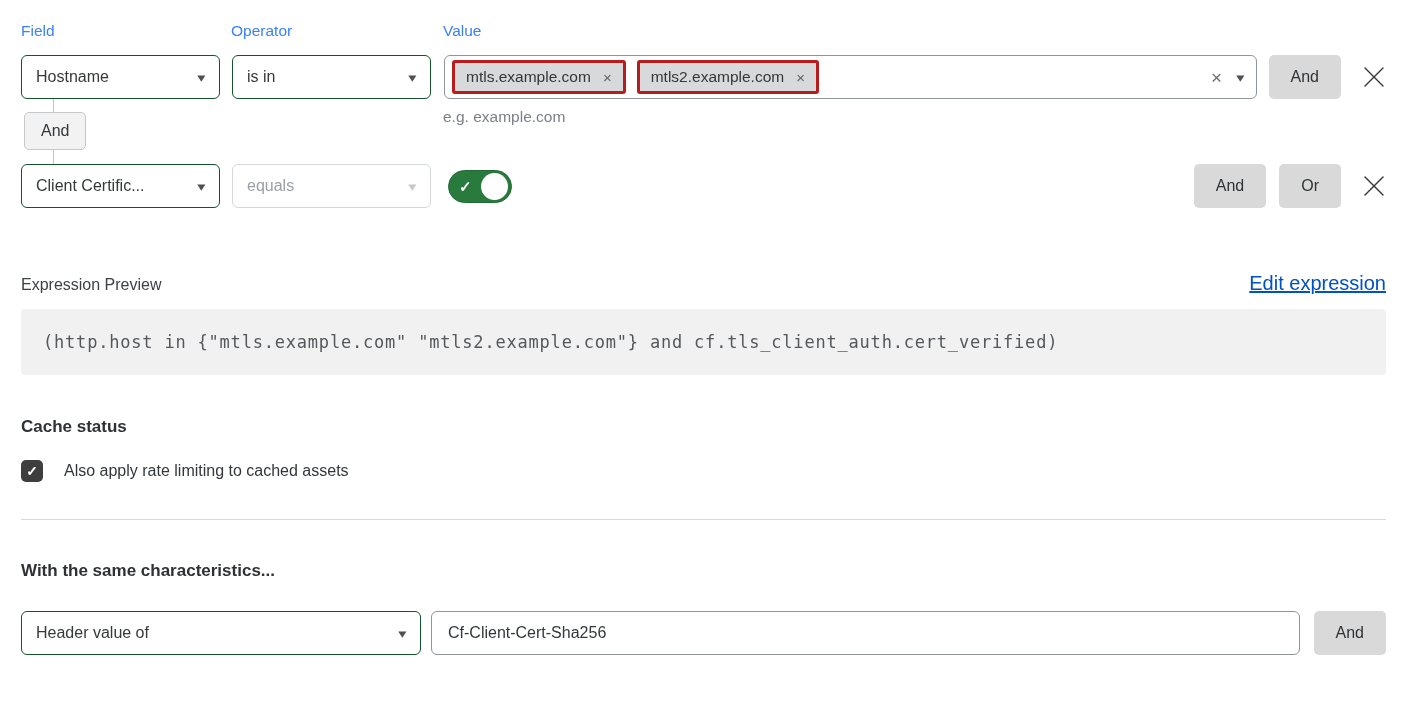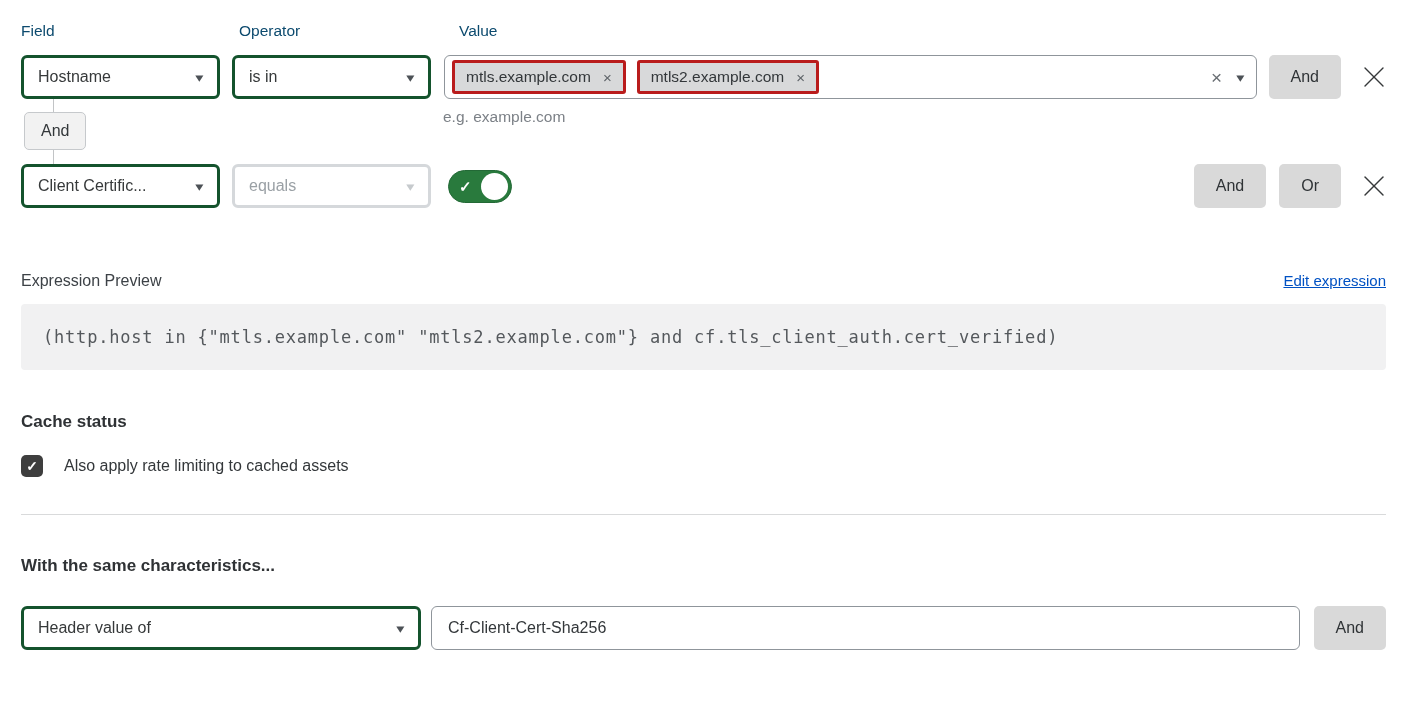--- a/index.html
+++ b/index.html
@@ -6,29 +6,29 @@
   html, body { margin: 0; padding: 0; background: #fff; }
   body {
     width: 1420px; height: 720px; overflow: hidden;
     font-family: "Liberation Sans", sans-serif;
     color: #36393a; font-size: 16px;
   }
   .page { padding: 22px 34px 0 21px; position: relative; }
 
   .section-title { font-size: 18px; font-weight: 700; color: #2f3235; margin: 0 0 28px 0; }
 
-  .labels-row { display: flex; font-size: 15.5px; color: #0c4a6e; margin-bottom: 15px; gap: 8px; }
+  .labels-row { display: flex; font-size: 15.5px; color: #3b82f6; margin-bottom: 15px; }
   .label-field { width: 210px; }
   .label-operator { width: 212px; }
 
   .row { display: flex; align-items: center; height: 44px; }
 
   .sel {
     width: 199px; height: 44px; background: #fff;
-    border: 3px solid #14532d; border-radius: 6px;
+    border: 1px solid #14532d; border-radius: 6px;
     display: flex; align-items: center; justify-content: space-between;
     padding: 4px 14px; cursor: pointer; flex: none;
   }
   .sel .sel-text { white-space: nowrap; overflow: hidden; }
   .chev { font-size: 13px; color: #4c5156; line-height: 1; transform: scaleX(1.25); }
   .sel.disabled { border-color: #d5d8db; color: #9aa0a5; }
   .sel.disabled .chev { color: #c6cacd; }
   .gap1 { width: 12px; flex: none; }
   .gap2 { width: 13px; flex: none; }
 
@@ -70,21 +70,21 @@
     width: 64px; height: 33px; border-radius: 17px; background: #297a3d;
     border: 1px solid #236936; margin-left: 17px; flex: none;
     display: flex; align-items: center; justify-content: space-between;
     padding: 0 3px 0 10px; cursor: pointer;
   }
   .toggle-check { color: #fff; font-size: 15px; font-weight: 700; line-height: 1; }
   .toggle-knob { width: 27px; height: 27px; border-radius: 50%; background: #fff; }
 
   .expr-header { margin-top: 64px; display: flex; justify-content: space-between; align-items: baseline; }
   .expr-label { font-size: 16px; color: #3d4247; }
-  .expr-link { color: #0051c3; text-decoration: underline; font-size: 15px; cursor: pointer; }
+  .expr-link { color: #0051c3; text-decoration: underline; font-size: 20px; cursor: pointer; }
 
   .code-block {
     margin-top: 14px; background: #f1f1f2; border-radius: 4px;
     padding: 23px 22px; font-family: "DejaVu Sans Mono", monospace;
     font-size: 17px; letter-spacing: 0.8px; color: #54585c; white-space: nowrap;
   }
 
   .sub-heading { font-size: 17px; font-weight: 700; color: #2f3235; margin: 42px 0 4px 0; }
   .check-row { display: flex; align-items: center; margin-top: 23px; }
   .checkbox {

